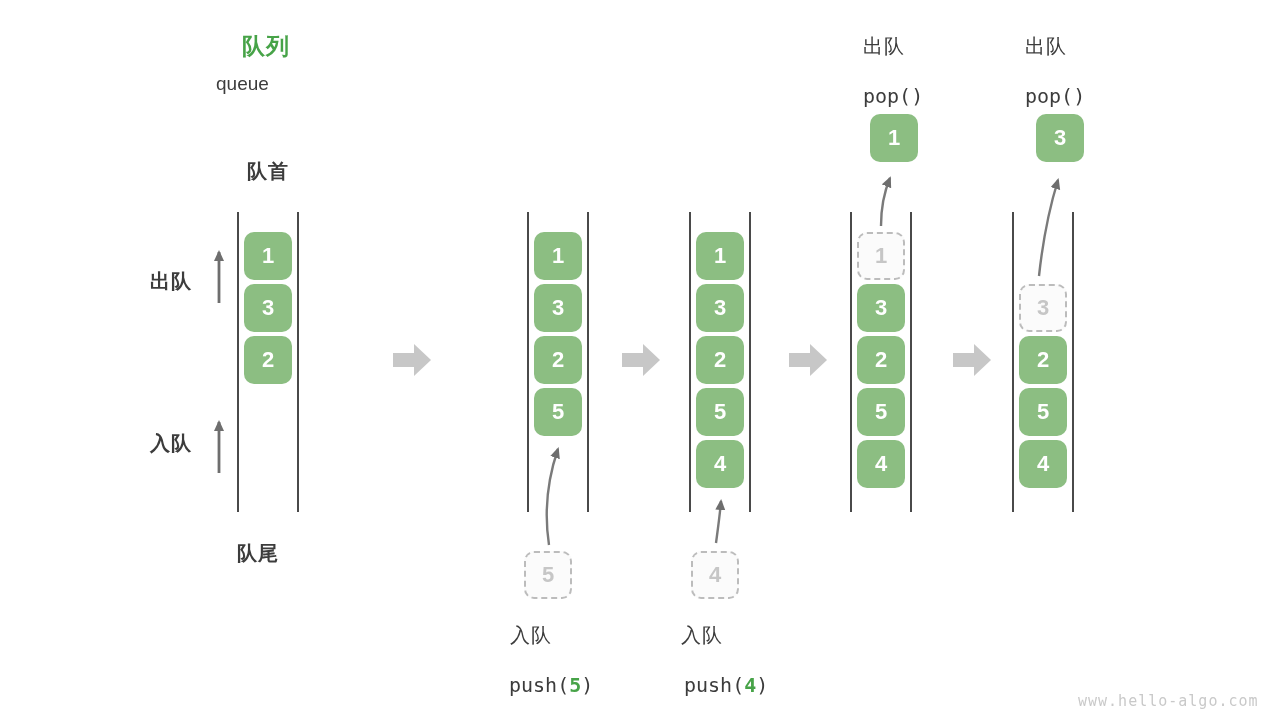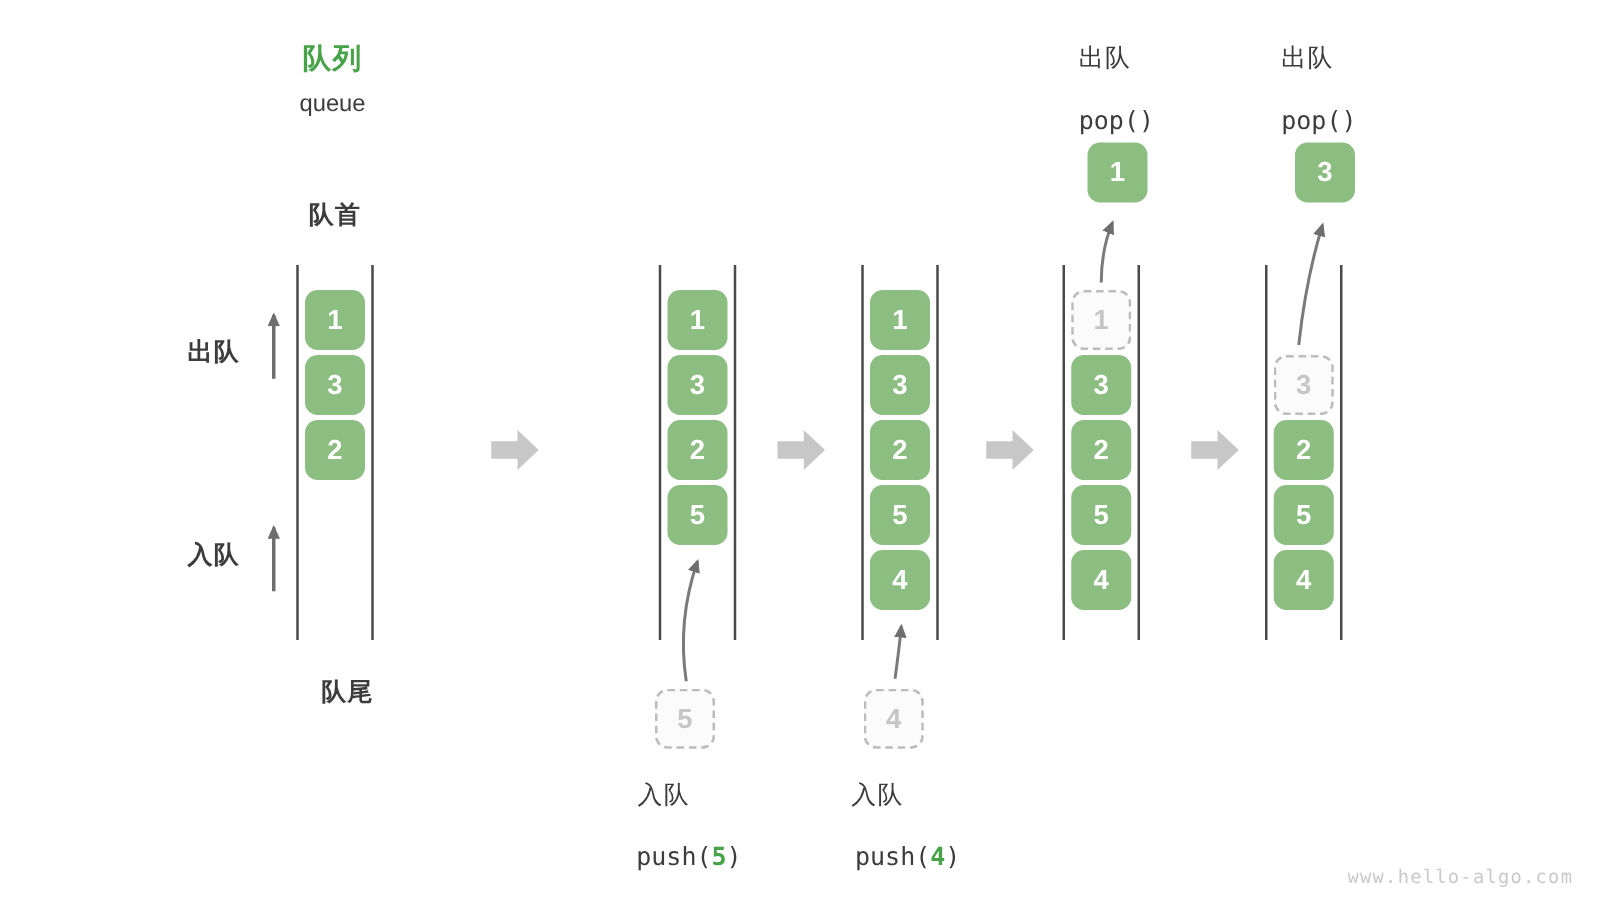--- a/index.html
+++ b/index.html
@@ -58,24 +58,24 @@
       </g>
     <g transform="translate(789,343)">
       <polygon points="0,10 21,10 21,1 38,17 21,33 21,24 0,24" fill="#C7C7C7"></polygon>
       </g>
     <g transform="translate(953,343)">
       <polygon points="0,10 21,10 21,1 38,17 21,33 21,24 0,24" fill="#C7C7C7"></polygon>
       </g>
   </svg>
 
   <div class="abs title-zh" style="left:216px;top:31px;width:100px;text-align:center;">队列</div>
-  <div class="abs title-en" style="left:216px;top:73px;width:100px;text-align:center;">queue</div>
+  <div class="abs title-en" style="left:216px;top:73px;width:100px;">queue</div>
 
   <div class="abs side-label" style="left:237px;top:158px;width:62px;text-align:center;">队首</div>
-  <div class="abs side-label" style="left:237px;top:540px;width:62px;text-align:right;font-family:Liberation Mono, monospace;">队尾</div>
+  <div class="abs side-label" style="left:237px;top:540px;width:62px;text-align:left;font-family:Liberation Mono, monospace;">队尾</div>
 
   <div class="abs side-label" style="left:150px;top:268px;">出队</div>
   <div class="abs side-label" style="left:150px;top:430px;">入队</div>
 
   <div class="channel" style="left:237px;top:212px;"></div>
   <div class="channel" style="left:527px;top:212px;"></div>
   <div class="channel" style="left:689px;top:212px;"></div>
   <div class="channel" style="left:850px;top:212px;"></div>
   <div class="channel" style="left:1012px;top:212px;"></div>
 

